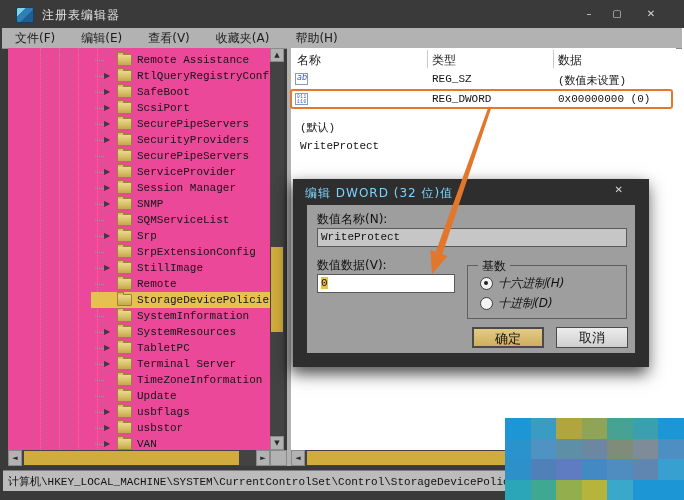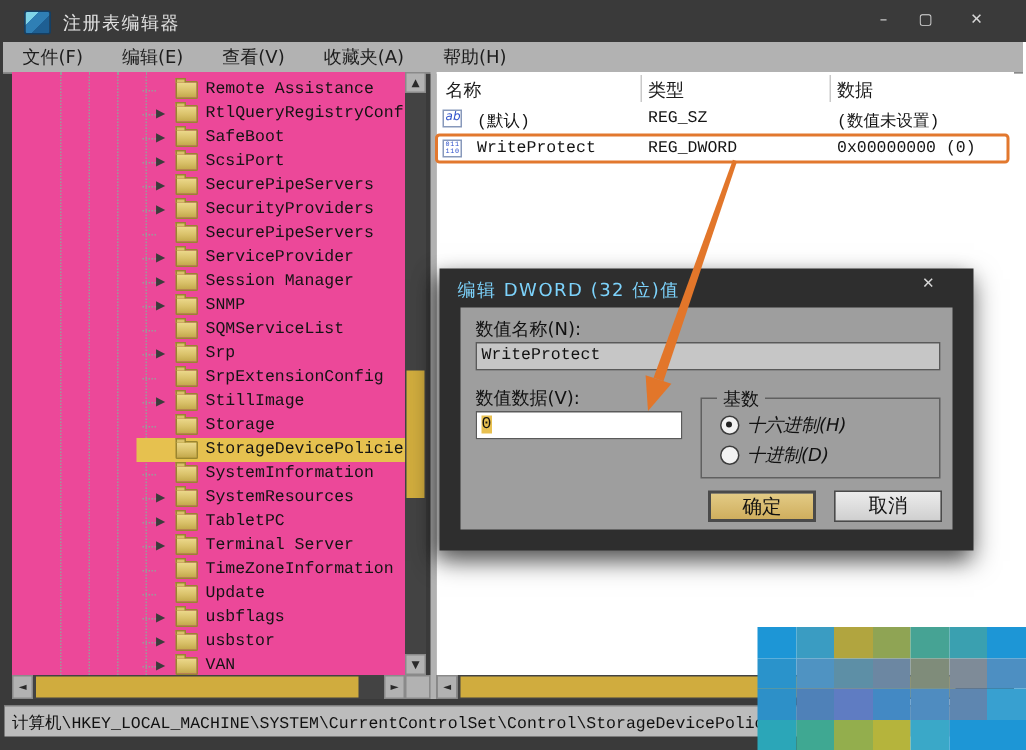--- a/index.html
+++ b/index.html
@@ -55,21 +55,21 @@
   #splitter{position:absolute;left:287px;top:48px;width:4px;height:418px;background:#b2b2b2;}
 
   #list-panel{position:absolute;left:291px;top:48px;width:385px;height:402px;background:#fff;overflow:hidden;}
   .hdr-cell{position:absolute;top:4px;font-size:12px;color:#1c1c1c;}
   #hdr-name{left:6px;font-family:Liberation Serif, serif;} #hdr-type{left:141px;} #hdr-data{left:267px;}
   .hdr-sep{position:absolute;top:2px;height:18px;width:0;border-left:1px solid #c9c9c9;}
   #sep1{left:136px;} #sep2{left:262px;}
   .lrow{position:absolute;left:0;width:385px;height:17px;}
   .lrow .cell{position:absolute;top:2px;font-family:"Liberation Mono","DejaVu Sans Mono",monospace;
     font-size:11px;color:#141414;white-space:nowrap;}
-  .c-name{left:27px;} .c-type{left:141px;} .c-data{left:267px;}
+  .c-name{left:9px;margin-top:47px;} .c-type{left:141px;} .c-data{left:267px;}
   .vicon{position:absolute;left:4px;top:2px;width:13px;height:12px;background:#fff;border:1px solid #8899bb;
     box-sizing:border-box;overflow:hidden;line-height:1;}
   .ic-ab{font-size:8px;font-style:italic;color:#3355cc;text-align:right;}
   .ic-dw{font-family:"Liberation Mono","DejaVu Sans Mono",monospace;font-size:4.5px;color:#3355cc;
     word-break:break-all;padding:1px 0 0 1px;box-sizing:border-box;letter-spacing:.5px;}
 
   
   #hl-rect{position:absolute;left:290px;top:89px;width:383px;height:20px;border:2px solid #e2782e;
     border-radius:3px;box-sizing:border-box;z-index:5;}
 
@@ -227,21 +227,21 @@
         <div class="trow">
     <span class="stub"></span>
     <span class="arrow">▶</span>
     <span class="folder"></span>
     <span class="tlabel">StillImage</span>
   </div>
         <div class="trow">
     <span class="stub"></span>
     <span class="arrow"></span>
     <span class="folder"></span>
-    <span class="tlabel">Storage</span>
+    <span class="tlabel">Remote</span>
   </div>
         <div class="trow selected">
     <span class="stub"></span>
     <span class="arrow"></span>
     <span class="folder"></span>
     <span class="tlabel">StorageDevicePolicies</span>
   </div>
         <div class="trow">
     <span class="stub"></span>
     <span class="arrow"></span>

